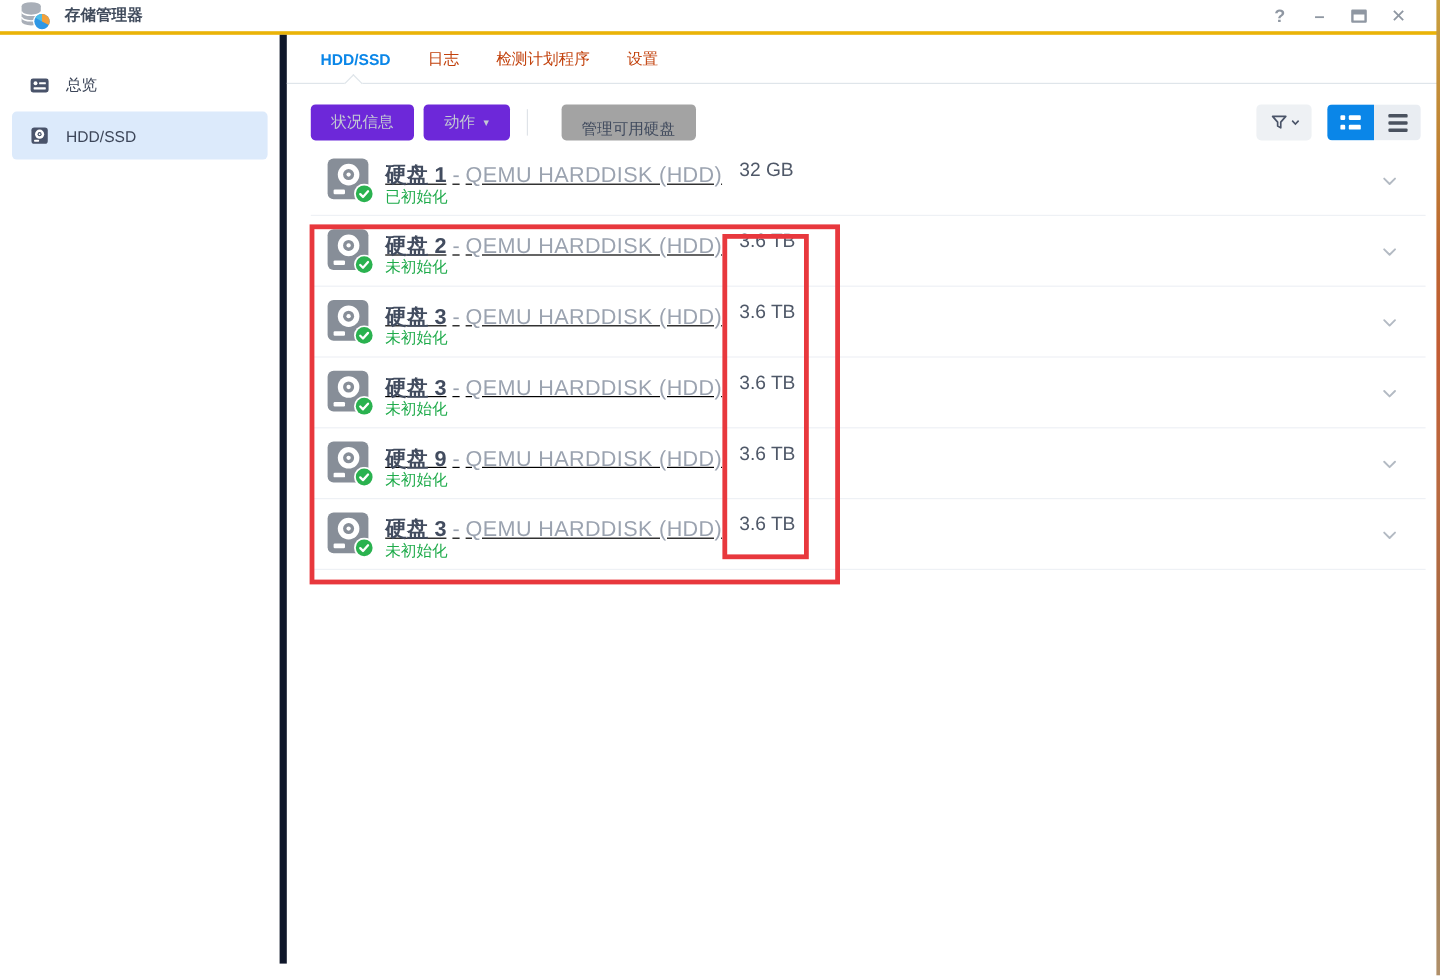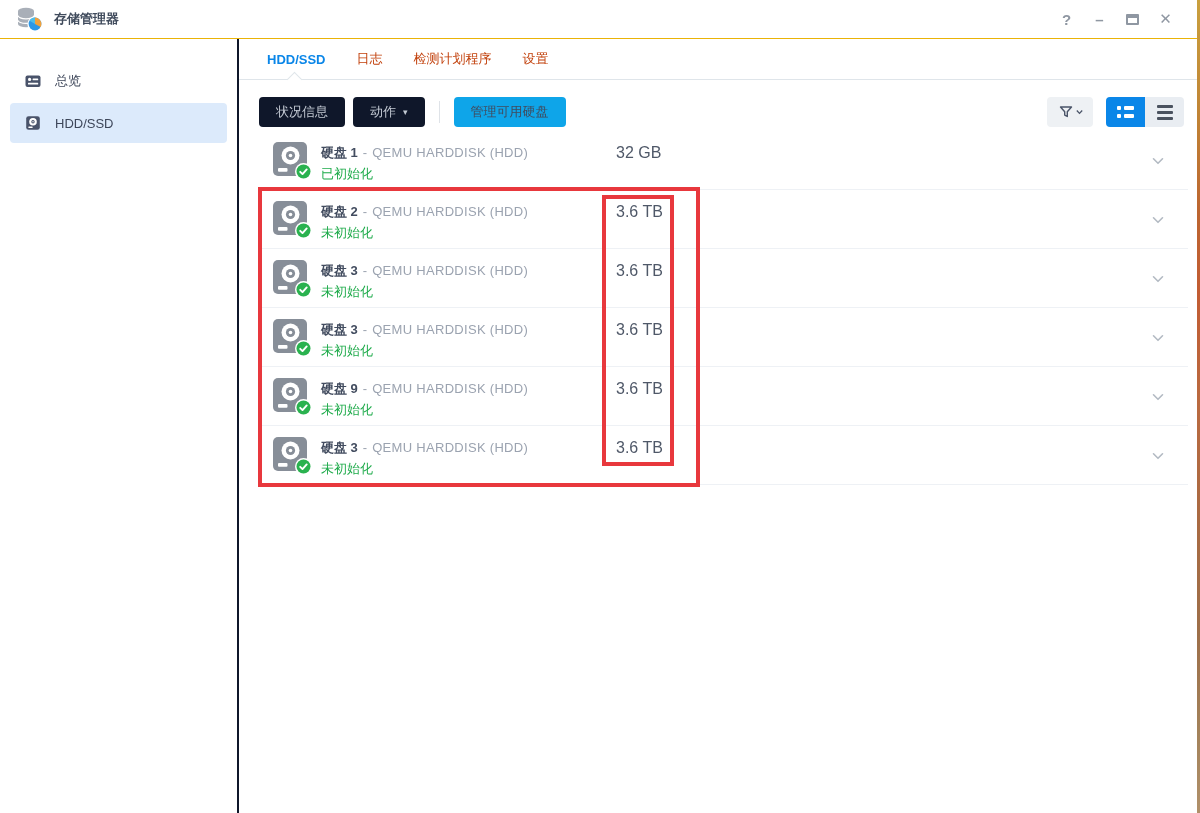--- a/index.html
+++ b/index.html
@@ -5,52 +5,52 @@
   * { box-sizing: border-box; }
   html,body { margin:0; padding:0; }
   body {
     width:1200px; height:813px; position:relative; overflow:hidden;
     background:#ffffff;
     font-family:"Liberation Sans","DejaVu Sans",sans-serif;
     -webkit-font-smoothing:antialiased;
   }
 
   
-  .titlebar { height:39px; border-bottom:1px solid #eab308; display:flex; align-items:center; padding:0 18px 0 16px; }
+  .titlebar { height:29px; border-bottom:3px solid #eab308; display:flex; align-items:center; padding:0 18px 0 16px; }
   .app-icon { width:28px; height:26px; position:relative; margin-right:10px; flex:none; }
   .window-title { font-size:13px; font-weight:bold; color:#404b5c; }
   .win-controls { margin-left:auto; display:flex; align-items:center; gap:0; }
   .win-btn { width:33px; height:26px; display:flex; align-items:center; justify-content:center;
              color:#8f97a2; font-size:15px; font-weight:bold; cursor:default; }
   .max-glyph { width:13px; height:11px; border:2px solid #8f97a2; border-top-width:4px; border-radius:1px; }
 
   
   .layout { display:flex; height:774px; }
-  .sidebar { width:239px; flex:none; border-right:2px solid #0f172a; padding-top:20px; }
+  .sidebar { width:239px; flex:none; border-right:6px solid #0f172a; padding-top:20px; }
   .side-item { display:flex; align-items:center; gap:13px; height:40px; margin:2px 10px; padding:0 14px;
                border-radius:4px; font-size:13px; color:#3d4659; cursor:pointer; }
   .side-item.active { background:#dceafb; }
   .side-icon { width:18px; height:18px; flex:none; display:flex; }
 
   .main { flex:1; position:relative; }
 
   
   .tabsrow { height:41px; display:flex; align-items:center; gap:31px; padding-left:28px;
              border-bottom:1px solid #dfe5ea; position:relative; }
   .tab { font-size:13px; color:#c2410c; cursor:pointer; white-space:nowrap; }
   .tab.active { color:#0a86e8; font-weight:bold; }
   .tab-notch { position:absolute; left:50px; bottom:-6px; width:11px; height:11px; background:#fff;
                border-left:1px solid #dfe5ea; border-top:1px solid #dfe5ea; transform:rotate(45deg); }
 
   
   .toolbar { height:51px; display:flex; align-items:flex-end; padding:0 16px 4px 20px; }
   .btn { height:30px; border-radius:4px; padding:0 17px; font-size:13px; display:flex; align-items:center; gap:7px;
          border:none; cursor:pointer; white-space:nowrap; }
-  .btn.disabled { background:#0f172a; color:#c3c9d3; cursor:default; }
-  .btn.normal { background:#0ea5e9; color:#414b5e; margin-left:6px; }
+  .btn.disabled { background:#6d28d9; color:#c3c9d3; cursor:default; }
+  .btn.normal { background:#a3a3a3; color:#414b5e; margin-left:20px;align-items:flex-end; }
   .btn + .btn { margin-left:8px;justify-content:flex-end; }
   .caret { font-size:9px; line-height:1; }
   .vdivider { width:1px; height:22px; background:#dfe3e8; margin:0 8px 4px 14px; align-self:flex-end; }
   .tb-spacer { flex:1; }
   .icon-btn { width:46px; height:30px; background:#eef1f4; border-radius:4px; display:flex; align-items:center;
               justify-content:center; gap:2px; cursor:pointer; }
   .toggle-group { display:flex; margin-left:13px; border-radius:4px; overflow:hidden; }
   .toggle { width:39px; height:30px; display:flex; align-items:center; justify-content:center; cursor:pointer; }
   .toggle.on { background:#0a86e8; }
   .toggle.off { background:#e9edf2; }
@@ -59,21 +59,21 @@
   .dl-dot { width:4px; height:4px; background:#fff; border-radius:1px; }
   .dl-bar { width:10px; height:4px; background:#fff; border-radius:1px; }
   .hm-icon { display:flex; flex-direction:column; gap:3px; }
   .hm-bar { width:16px; height:3px; background:#4a525f; border-radius:1px; }
 
   
   .disk-list { }
   .row { height:59px; margin:0 12px 0 20px; border-bottom:1px solid #eef1f5; position:relative; }
   .disk-icon-wrap { position:absolute; left:13px; top:10px; width:37px; height:41px; }
   .disk-badge { position:absolute; right:-3px; bottom:2px; width:17px; height:17px; }
-  .line1 { position:absolute; left:62px; top:13px; font-size:13px; white-space:nowrap; }
+  .line1 { position:absolute; left:62px; top:13px; font-size:18px; white-space:nowrap;text-decoration:underline; }
   .disk-name { font-weight:bold; color:#424c5f; }
   .disk-sep { color:#9ba3b0; margin:0 5px; }
   .disk-model { color:#9ba3b0; letter-spacing:0.3px; }
   .disk-size { position:absolute; left:357px; top:13px; font-size:16px; color:#4f5868; }
   .disk-status { position:absolute; left:62px; top:34px; font-size:13px; color:#1fab4b; }
   .row-chevron { position:absolute; right:22px; top:22px; width:16px; height:16px; cursor:pointer; }
 
   
   .anno { position:absolute; border:4px solid #e8383d; pointer-events:none; z-index:50; }
   .anno-outer { left:258px; top:187px; width:442px; height:300px; }

